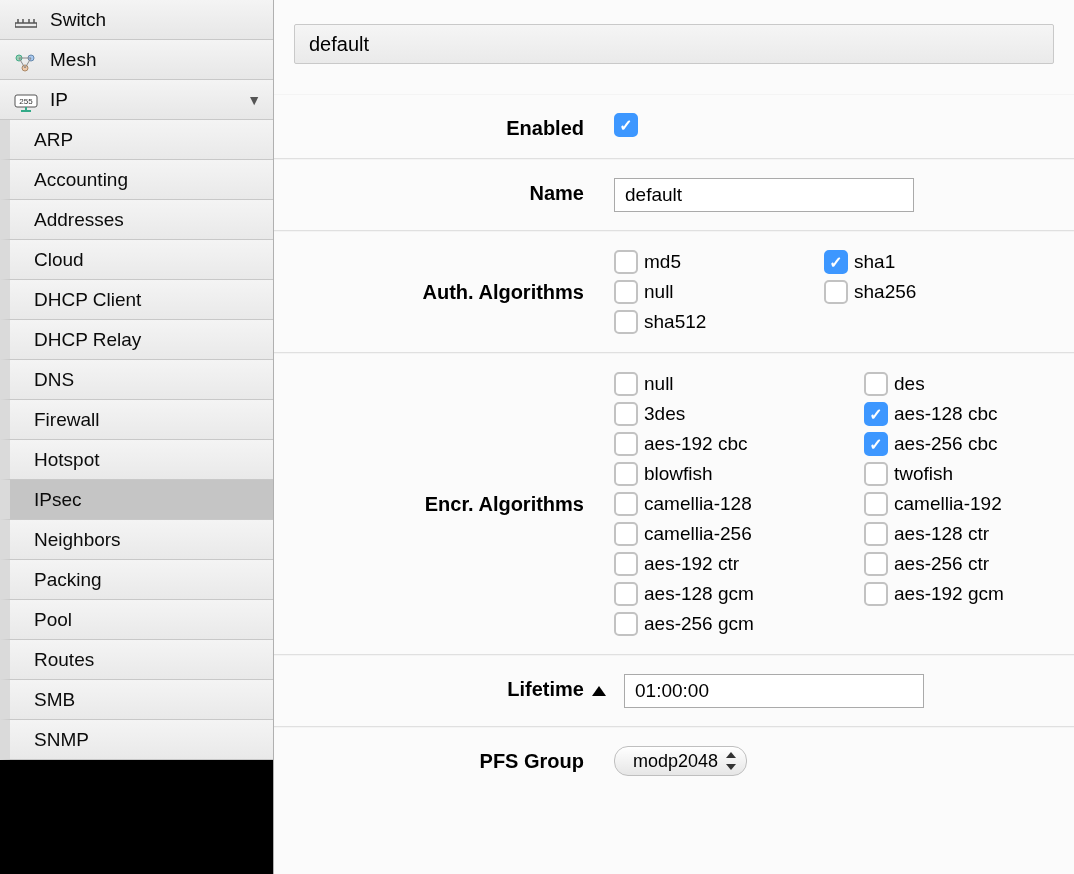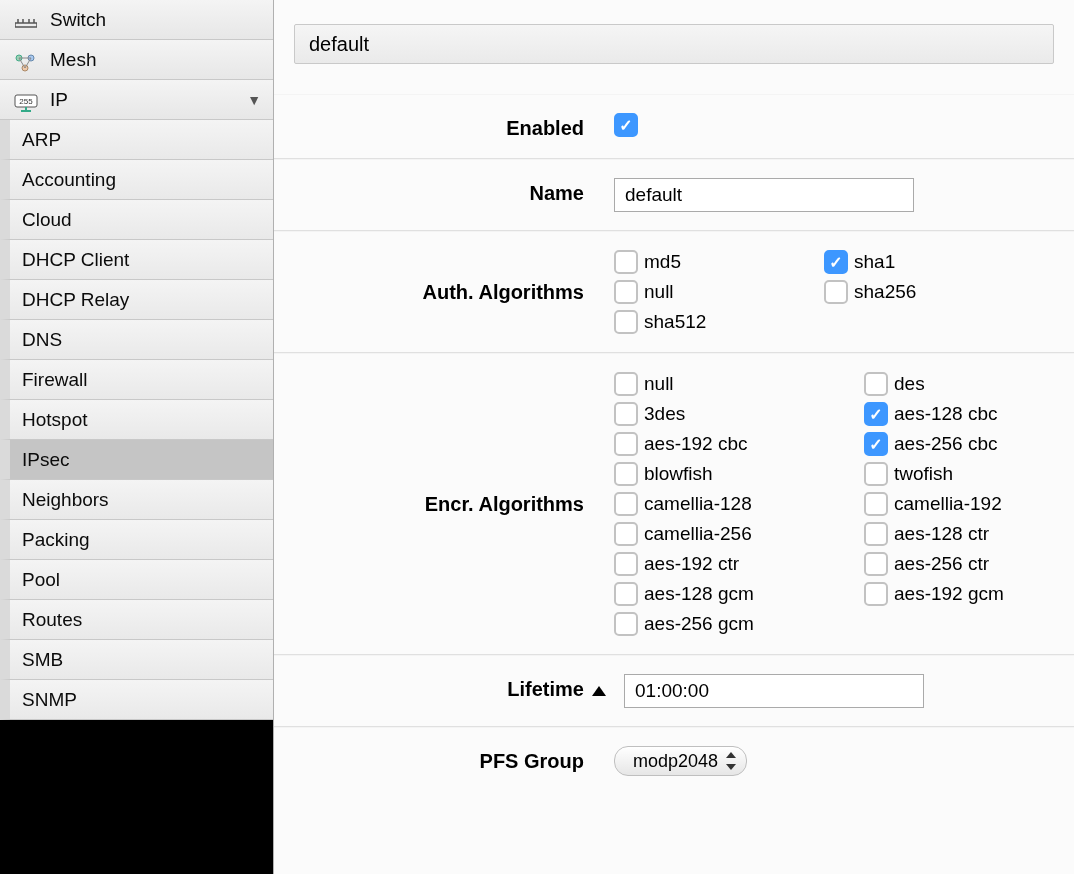--- a/index.html
+++ b/index.html
@@ -39,21 +39,21 @@
   display: flex;
   align-items: flex-end;
   justify-content: center;
 }
 .nav-item .chev {
   margin-left: auto;
   font-size: 14px;
   color: #555;
 }
 .sub-item {
-  padding-left: 12px;
+  padding-left: 24px;
   border-left: 10px solid #dadada;
   background: linear-gradient(#f4f4f4, #e9e9e9);
 }
 .sub-item.active {
   background: #c5c5c5;
 }
 .content {
   flex: 1;
   display: flex;
   flex-direction: column;
@@ -216,20 +216,23 @@
     <span class="chev">▼</span>
   </div>
 
   <div class="sub-item">
       <span>ARP</span>
     </div>
   <div class="sub-item">
       <span>Accounting</span>
     </div>
   <div class="sub-item">
+      <span>Addresses</span>
+    </div>
+  <div class="sub-item">
       <span>Cloud</span>
     </div>
   <div class="sub-item">
       <span>DHCP Client</span>
     </div>
   <div class="sub-item">
       <span>DHCP Relay</span>
     </div>
   <div class="sub-item">
       <span>DNS</span>

